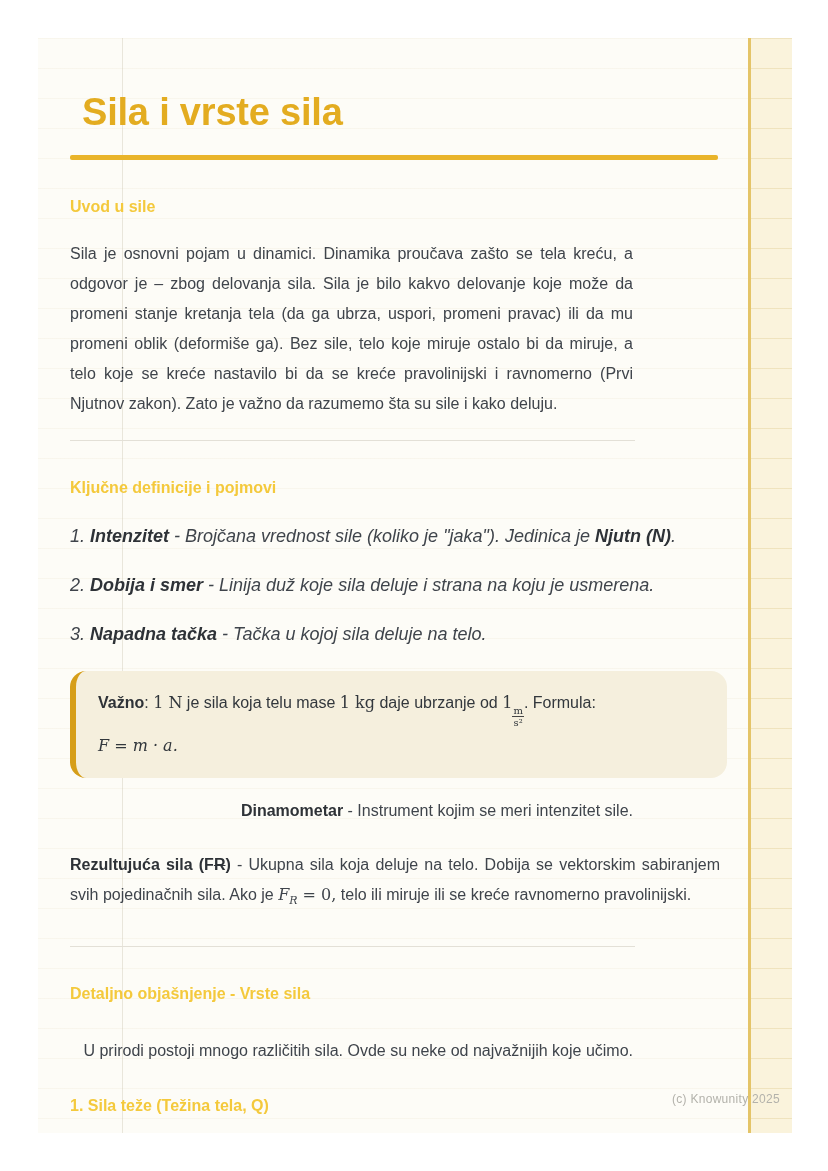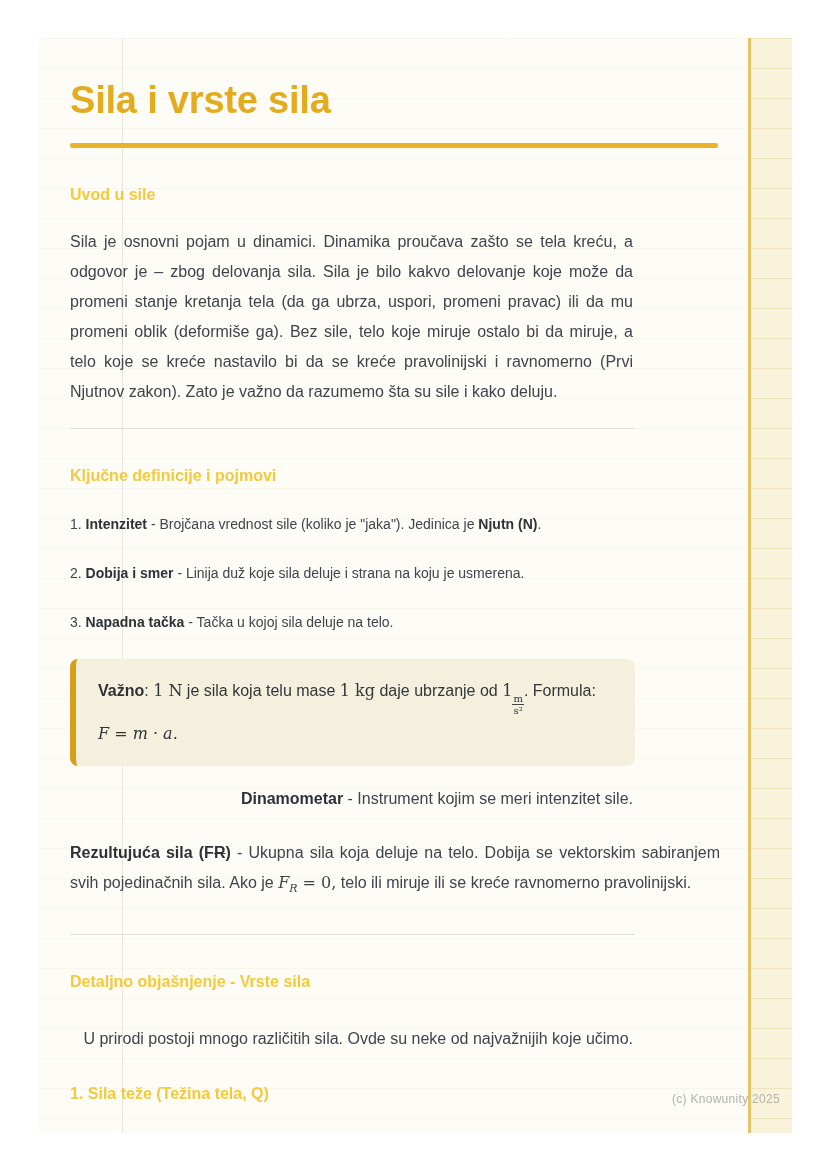--- a/index.html
+++ b/index.html
@@ -20,35 +20,35 @@
   .edge-strip{
     position:absolute;right:0;top:0;bottom:0;width:41px;
     background:#FAF3DC;
     background-image:repeating-linear-gradient(to bottom, rgba(214,190,120,0.30) 0 1px, transparent 1px 30px);
     border-left:3px solid #E4C468;
   }
   .content{position:relative;padding:40px 0 0 32px;width:680px;}
   .w-std{width:563px;text-align:right;}
   .w-wide{width:650px;}
   h1{
-    margin:0;font-size:38px;line-height:44px;font-weight:bold;
+    margin:12px;font-size:38px;line-height:44px;font-weight:bold;
     color:#E3AC20;letter-spacing:-0.2px;
   }
   .title-rule{margin-top:21px;width:648px;height:5px;background:#E9B42A;border-radius:2px;}
   h2{margin:33px 0 0;font-size:16px;line-height:28px;font-weight:bold;color:#F4C93C;}
   h3{margin:28px 0 0;font-size:16px;line-height:24px;font-weight:bold;color:#F4C93C;}
   p.body{margin:18px 0 0;font-size:16px;line-height:30px;color:#3F444B;}
   .just{text-align:justify;}
   b{color:#2E3237;}
   .divider{border:0;height:1px;background:#E3E0D7;margin:21px 0 0;width:565px;}
   .olist{margin-top:10px;}
-  .olist p.oli{margin:19px 0 0;font-size:14px;line-height:30px;color:#3F444B;}
+  .olist p.oli{margin:19px 0 0;font-size:18px;line-height:30px;color:#3F444B;font-style:italic;}
   .callout{
-    margin-top:22px;width:565px;box-sizing:border-box;
-    background:#F5EFDD;border-left:6px solid #D69E19;border-radius:8px;
+    margin-top:22px;width:657px;box-sizing:border-box;
+    background:#F5EFDD;border-left:6px solid #D69E19;border-radius:16px;
     padding:14px 22px;font-size:16px;line-height:36px;color:#32373C;
   }
   .callout p{margin:0;}
   .math{font-family:"DejaVu Serif",serif;}
   .mitalic{font-family:"DejaVu Serif",serif;font-style:italic;}
   sub.msub{font-family:"DejaVu Serif",serif;font-style:italic;font-size:11px;}
   .strike{text-decoration:line-through;}
   .frac{
     display:inline-flex;flex-direction:column;vertical-align:-6px;
     text-align:center;font-size:10px;line-height:1.1;

